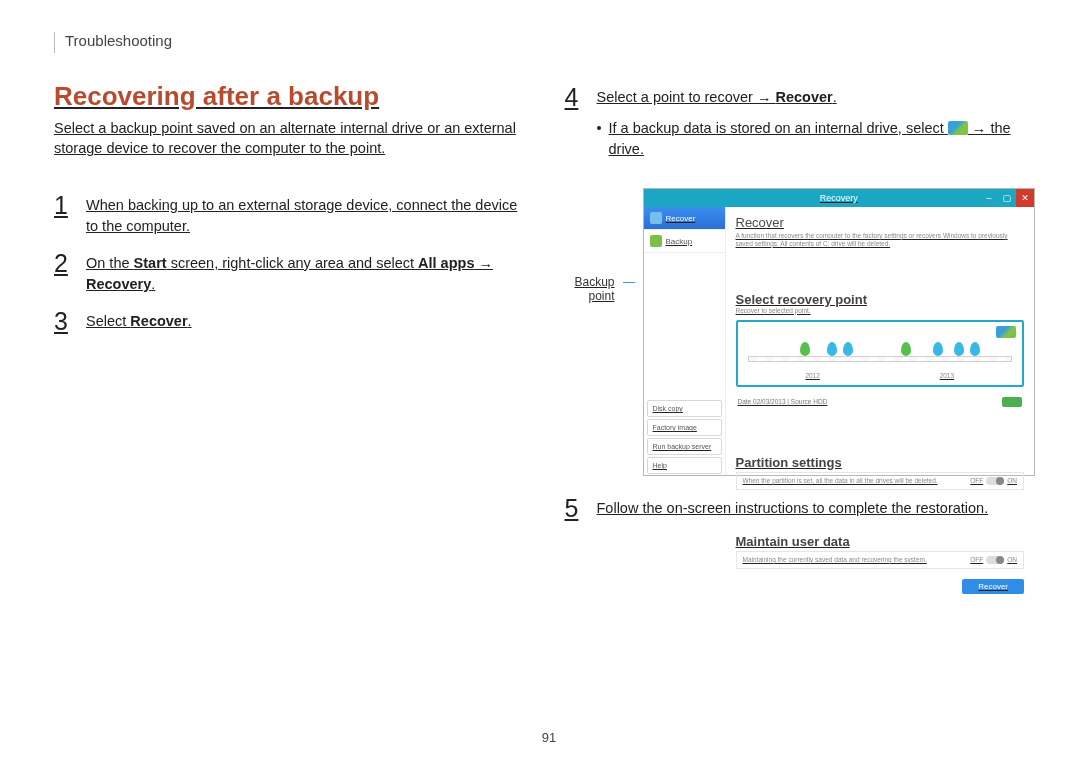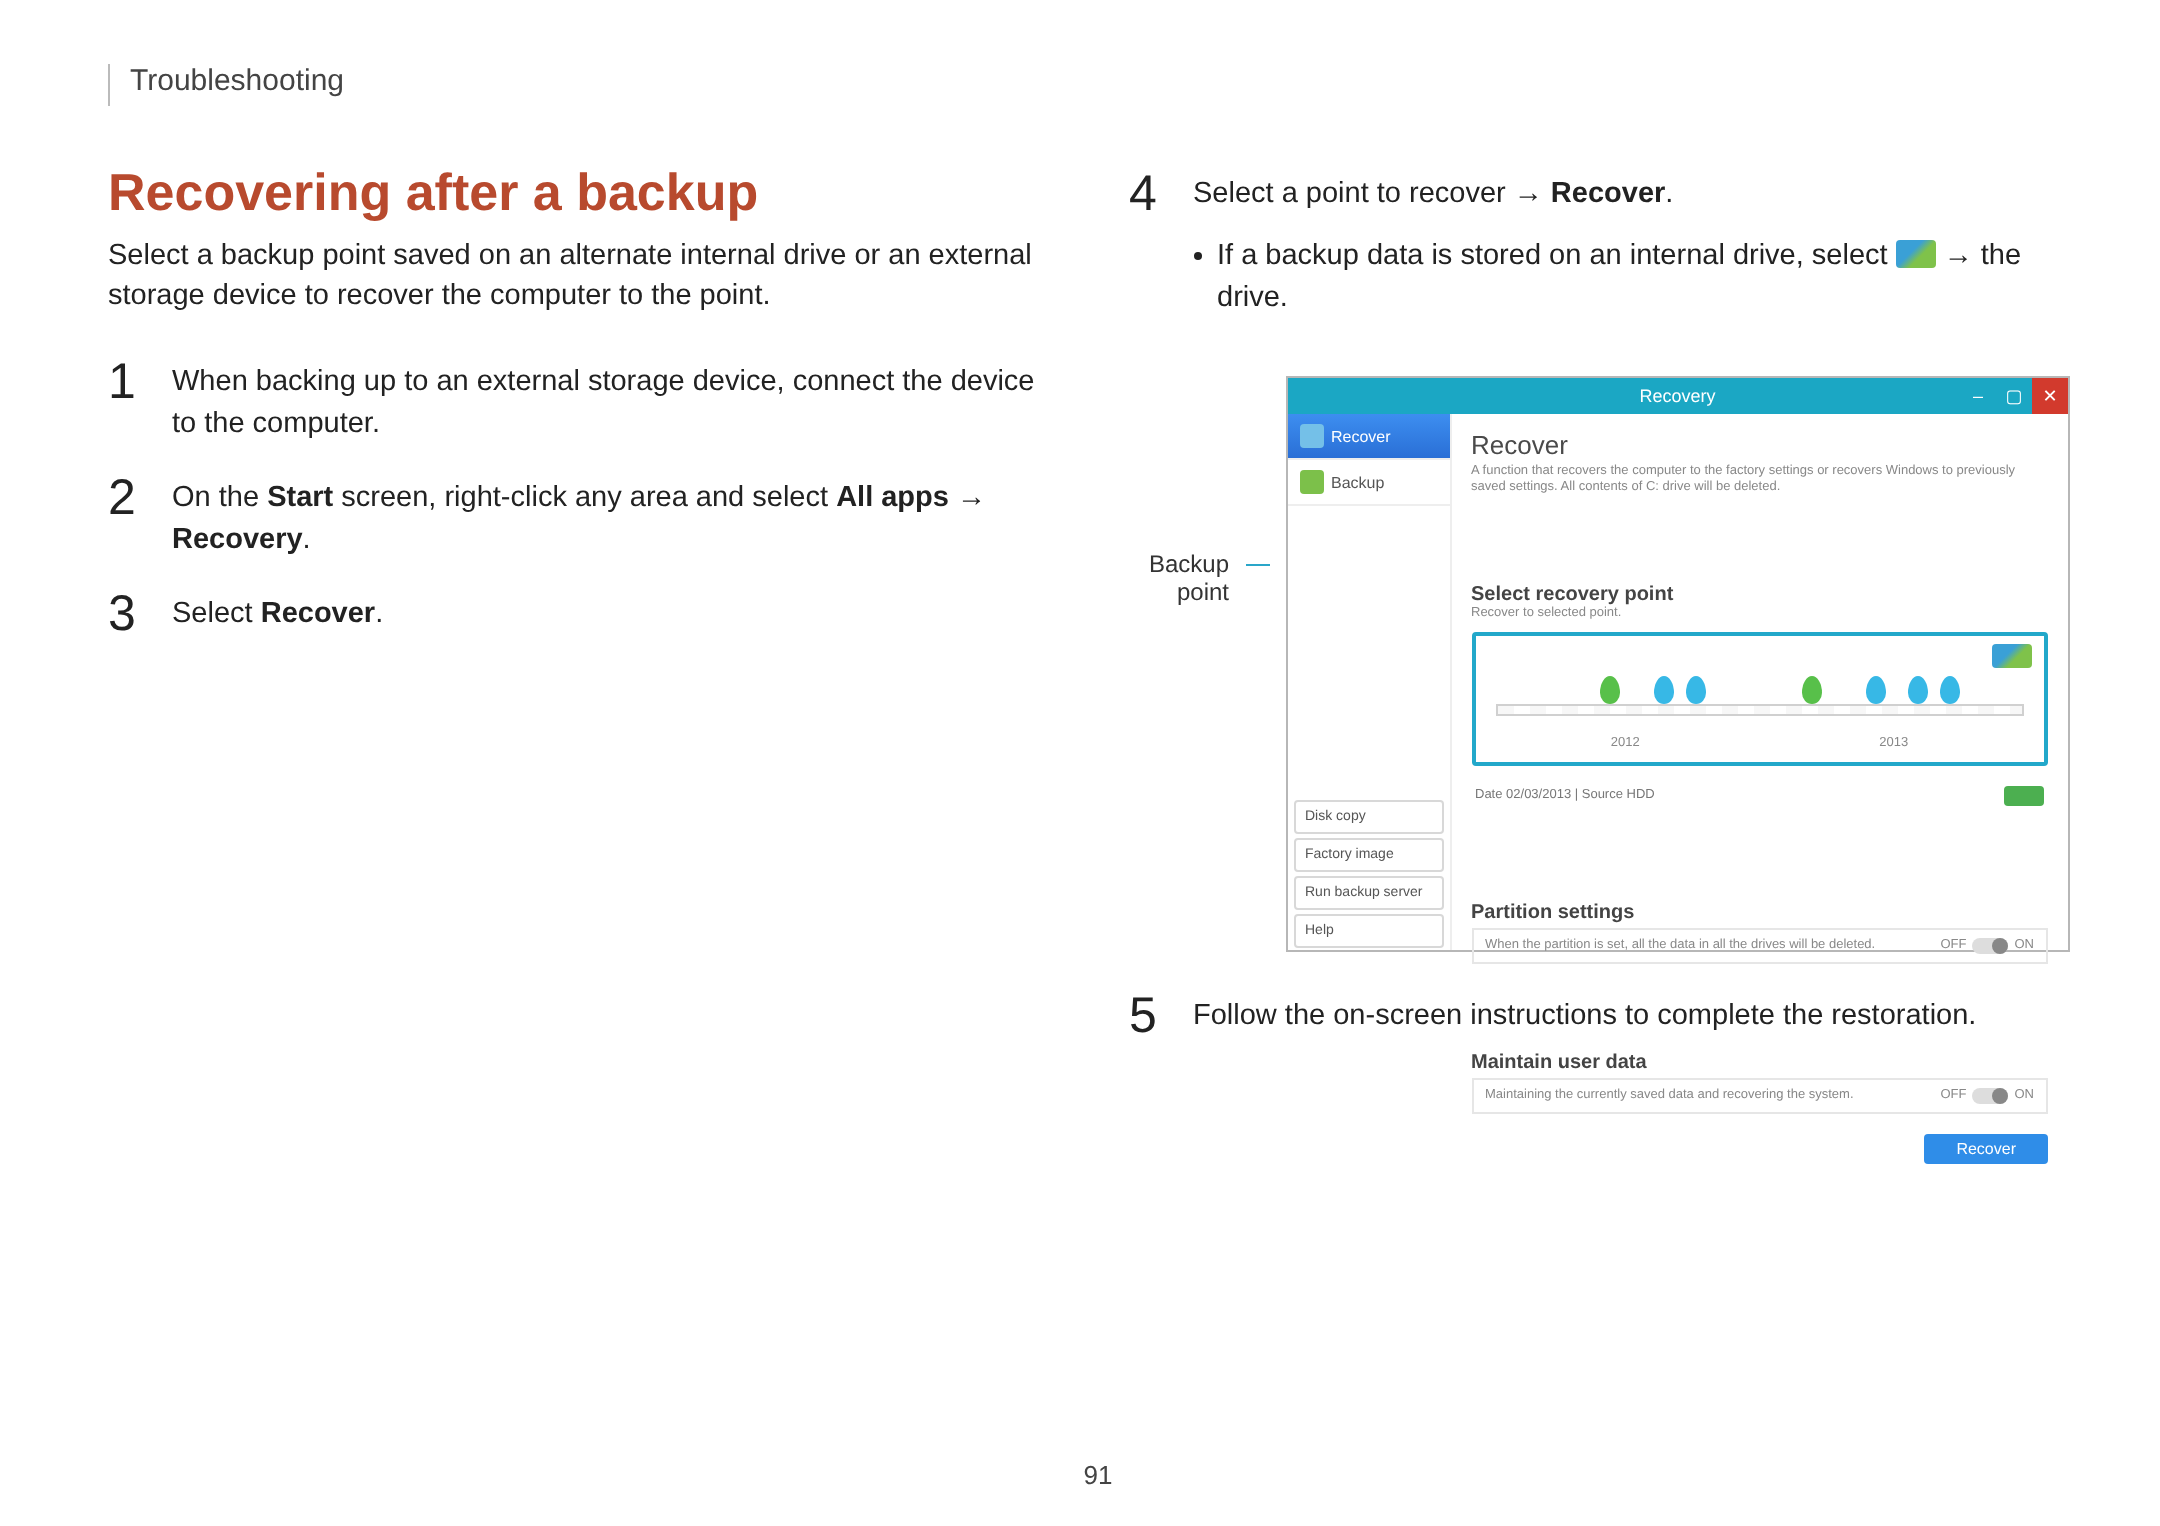--- a/index.html
+++ b/index.html
@@ -1,22 +1,22 @@
 <!DOCTYPE html>
 <html><head>
 <meta charset="utf-8">
 <style>
   * { box-sizing: border-box; margin: 0; padding: 0; }
   html, body { width: 1080px; height: 763px; background: #fff; font-family: "Segoe UI", Arial, sans-serif; color: #222; }
   .page { width: 1070px; height: 763px; position: relative; padding: 32px 35px 40px 54px; }
   .header-breadcrumb { font-size: 15px; color: #444; margin-bottom: 18px; padding-left: 10px; border-left: 1px solid #bbb; padding-bottom:4px;}
   .two-col { display: flex; gap: 40px; }
-  .col { flex: 1 1 0; min-width: 0; }
+  .col { flex: 1 1 0; min-width: 0; text-decoration: underline; }
   .heading { color: #b84a2e; font-size: 26px; font-weight: 600; margin: 10px 0 6px; }
-  .intro { font-size: 14.5px; line-height: 1.4; margin-bottom: 20px; }
+  .intro { font-size: 14.5px; line-height: 1.4; margin-bottom: 34px; }
   .step { display: flex; gap: 10px; margin: 14px 0; font-size: 14.5px; line-height: 1.45; }
   .step-num { font-size: 25px; font-weight: 400; color: #222; line-height: 1; width: 22px; flex: 0 0 22px; }
   .step-body { flex: 1; padding-top: 2px; }
   .bold { font-weight: 700; }
   .bullets { margin: 10px 0 14px 0; }
   .bullet { display: flex; gap: 8px; font-size: 14.5px; line-height: 1.45; margin: 6px 0; }
   .dot { width: 4px; height: 4px; background: #222; border-radius: 50%; margin-top: 8px; flex: 0 0 4px; }
   .inline-icon { display:inline-block; width:20px; height:14px; vertical-align:-2px; background: linear-gradient(135deg,#3aa0d6 40%,#7fc24a 60%); border-radius:2px; }
 
   
@@ -36,21 +36,21 @@
   .ss-sidebar { width:82px; background:#fff; border-right:1px solid #eee; display:flex; flex-direction:column; justify-content:space-between; }
   .ss-side-top { display:flex; flex-direction:column; }
   .ss-side-item { display:flex; align-items:center; gap:4px; padding:5px 6px; font-size:8px; border-bottom:1px solid #eee; }
   .ss-side-item.sel { background:linear-gradient(#3d8ef0,#2a6fd6); color:#fff; }
   .ss-side-ico { width:12px; height:12px; border-radius:2px; background:#74c0e8; }
   .ss-side-bot { display:flex; flex-direction:column; }
   .ss-botbtn { font-size:7px; padding:4px 5px; border:1px solid #d8d8d8; background:#fff; margin:1px 3px; border-radius:2px; }
   .ss-main { flex:1; padding:8px 10px 8px 10px; }
   .ss-h1 { font-size:13px; color:#4a4a4a; margin-bottom:2px; }
   .ss-desc { font-size:6.5px; color:#888; line-height:1.2; margin-bottom:10px; }
-  .ss-sub { font-size:10px; color:#444; font-weight:600;margin-top:44px; }
+  .ss-sub { font-size:13px; color:#444; font-weight:600;margin-top:44px; }
   .ss-subdesc { font-size:6.5px; color:#888; margin-bottom:6px; }
   .ss-timeline-box { border:2px solid #22a8ca; border-radius:2px; padding:10px 8px 6px; position:relative; margin-bottom:6px; }
   .ss-timeline-ico { position:absolute; right:6px; top:4px; width:20px; height:12px; background:linear-gradient(135deg,#3aa0d6 40%,#7fc24a 60%); border-radius:2px; }
   .ss-track { position:relative; height:30px; margin:8px 2px 2px; }
   .ss-rail { position:absolute; left:0; right:0; top:16px; height:6px; border:1px solid #d0d0d0; background:repeating-linear-gradient(90deg,#f7f7f7 0 8px,#fff 8px 16px); }
   .ss-pin { position:absolute; top:2px; width:10px; height:14px; border-radius:50% 50% 50% 50% / 60% 60% 40% 40%; }
   .ss-pin.green { background:#58c04a; }
   .ss-pin.blue { background:#37b8e6; }
   .ss-years { display:flex; font-size:6.5px; color:#888; }
   .ss-years span { flex:1; text-align:center; }

